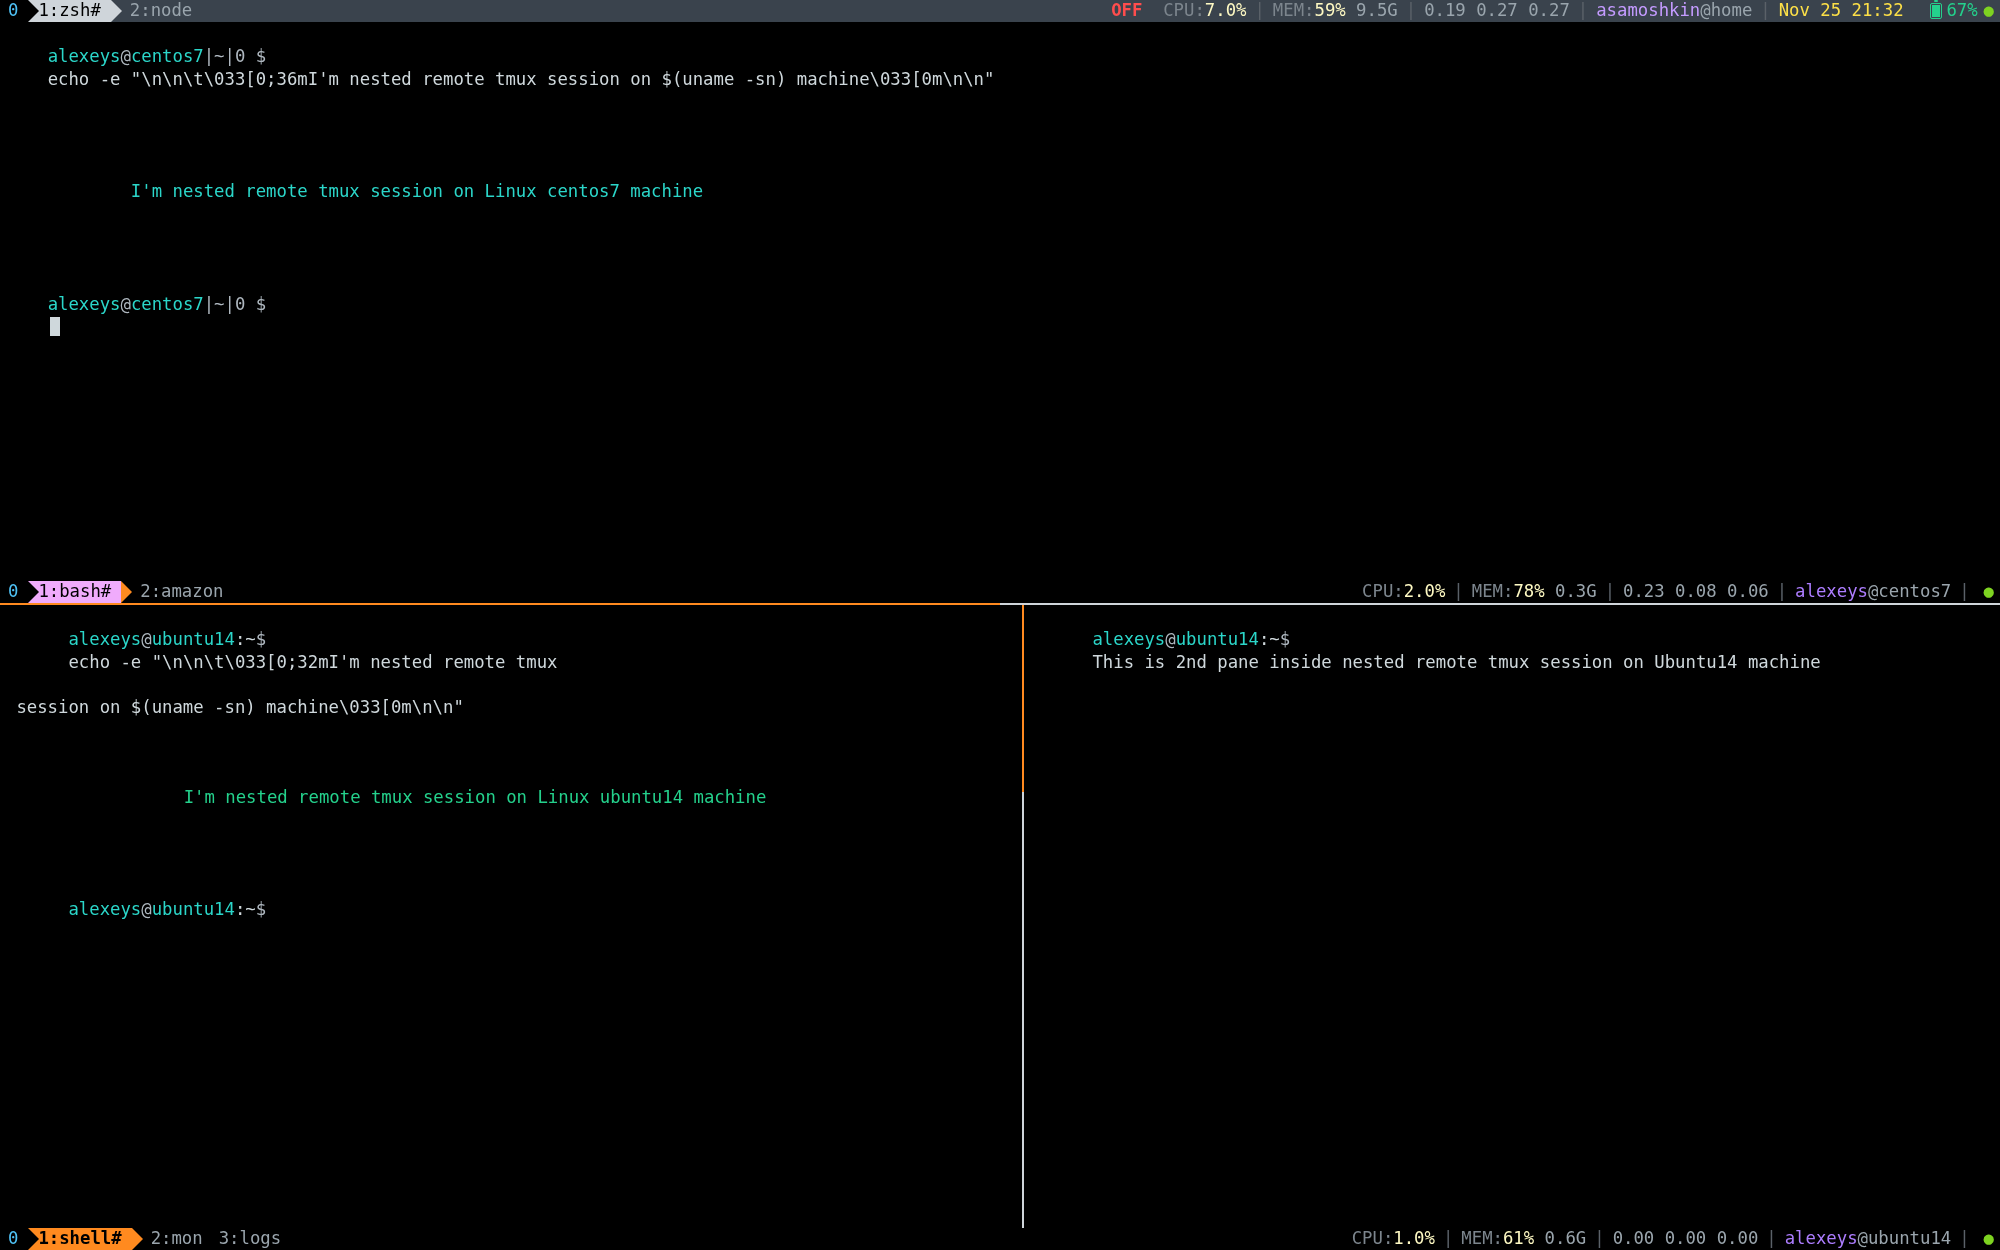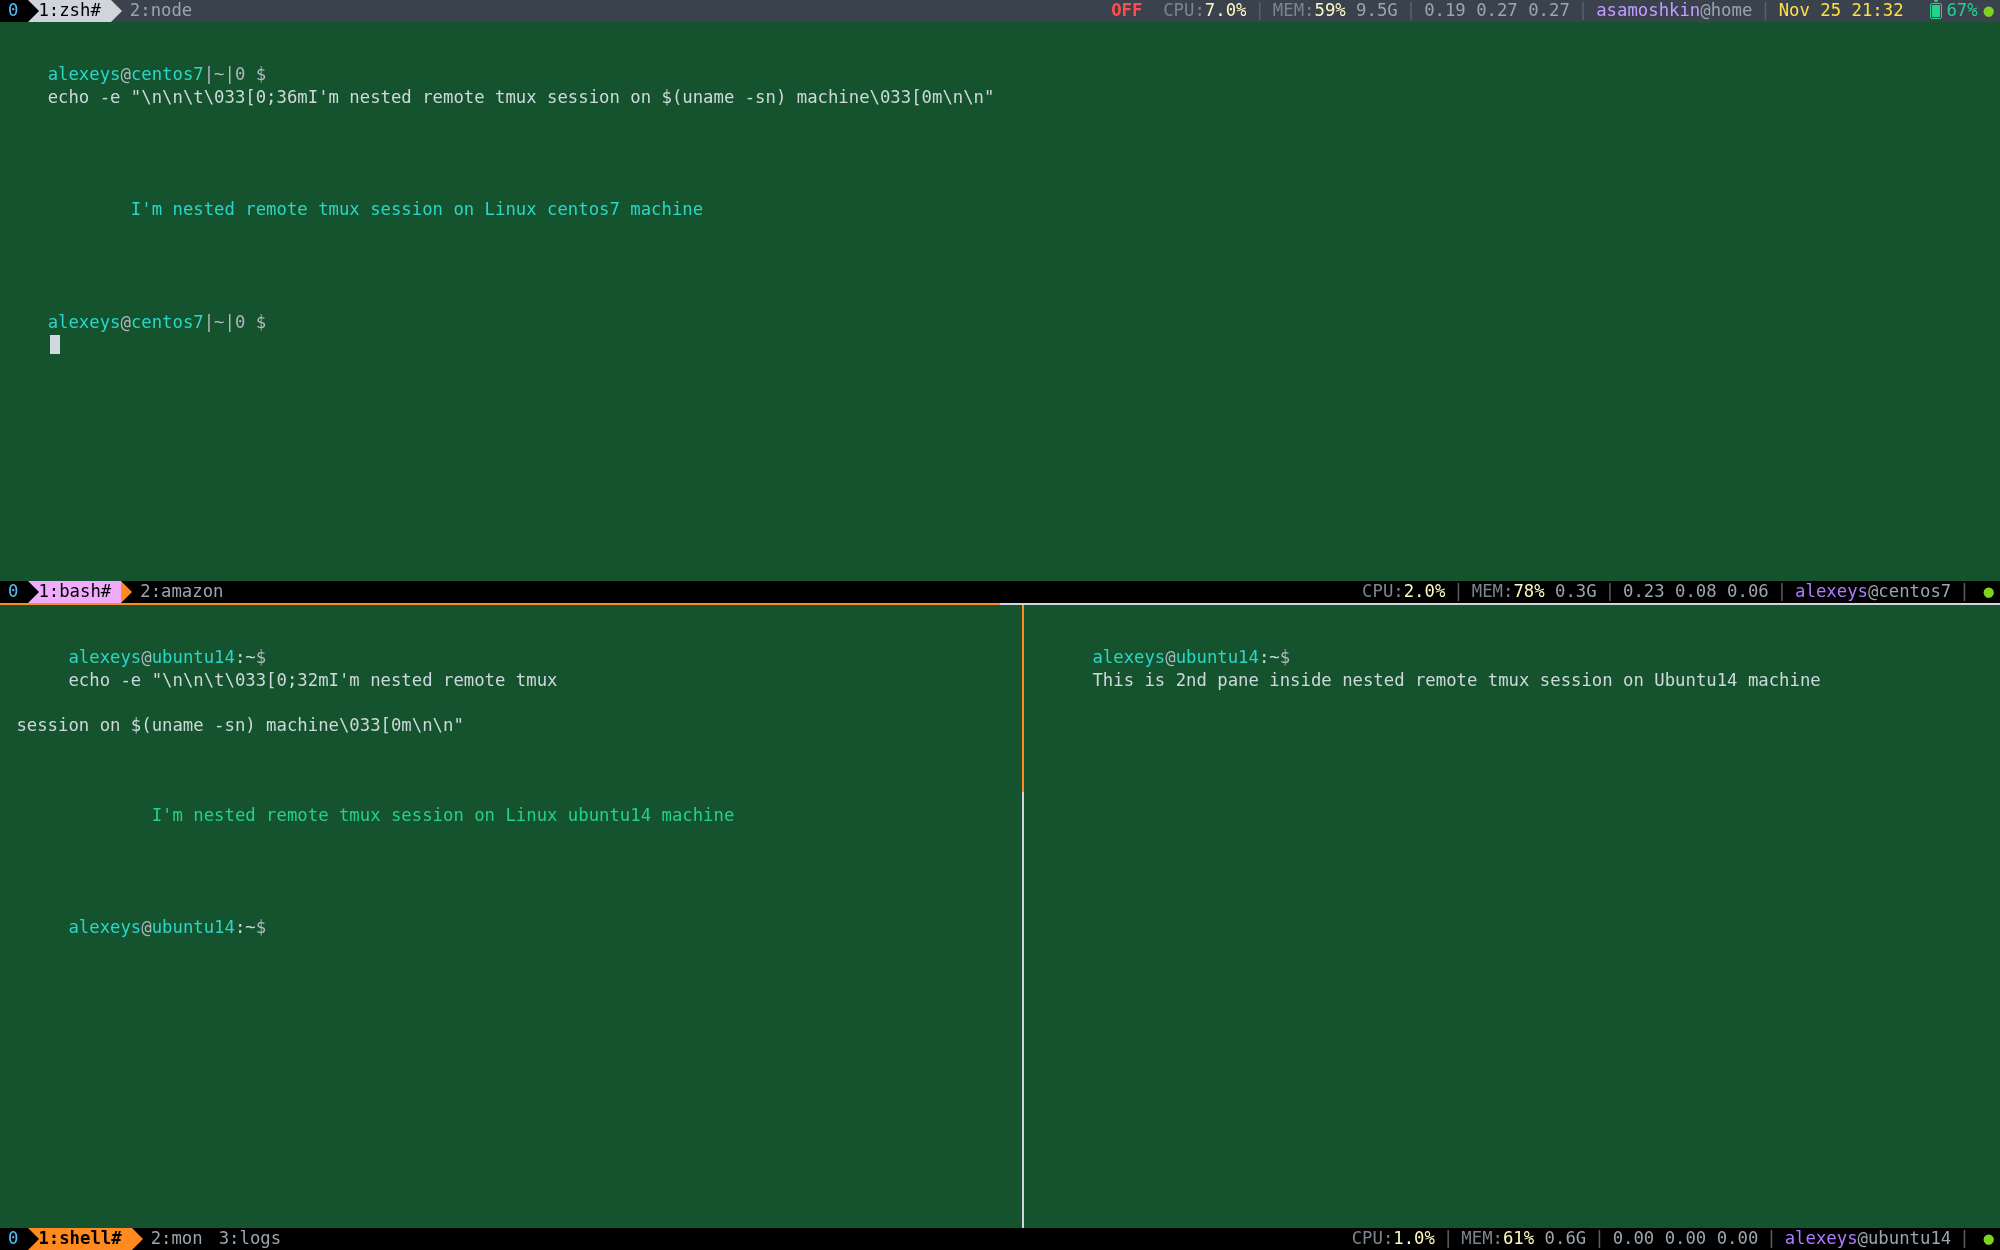--- a/index.html
+++ b/index.html
@@ -55,42 +55,42 @@
   .c-host   { color: #9aa5ad; }
   .c-date   { color: #fde047; }
   .c-batpct { color: #24d18c; }
   .c-dot    { color: #7ed321; padding-left: 6px; }
 
   .top-active-bg  { background: #cfd5da; }
   .mid-active-bg  { background: #f0abfc; }
   .bot-active-bg  { background: #ff8a1f; font-weight: bold; }
 
   .pane {
-    background: #14532d;
-    padding: 19px 6px 4px 6px;
+    background: #000000;
+    padding: 1px 6px 4px 6px;
     overflow: hidden;
     line-height: 1.3;
   }
   .pane-row { display: flex; flex: 1; overflow: hidden; }
   .pane-col { display: flex; flex-direction: column; overflow: hidden; }
   .split-v { width: 2px; background: #cfd5da; }
   .hsep {
     height: 2px;
     width: 100%;
     display: flex;
   }
   .hsep .left  { background: #ff8a1f; }
   .hsep .right { background: #cfd5da; flex: 1; }
 
   .term-line { white-space: pre-wrap; }
   .prompt-user { color: #2bd6c9; }
   .prompt-dim  { color: #aeb7bf; }
   .prompt-sym  { color: #aeb7bf; }
   .txt-cyan    { color: #2bd6c9; }
-  .txt-green   { color: #24d18c; }
+  .txt-green   { color: #24d18c; margin-left: 32px; }
   .txt-plain   { color: #cfd8dc; }
   .cursor {
     display: inline-block;
     width: 10px; height: 19px;
     background: #cfd8dc;
     vertical-align: text-bottom;
     margin-left: 2px;
   }
 
   .battery-icon {

